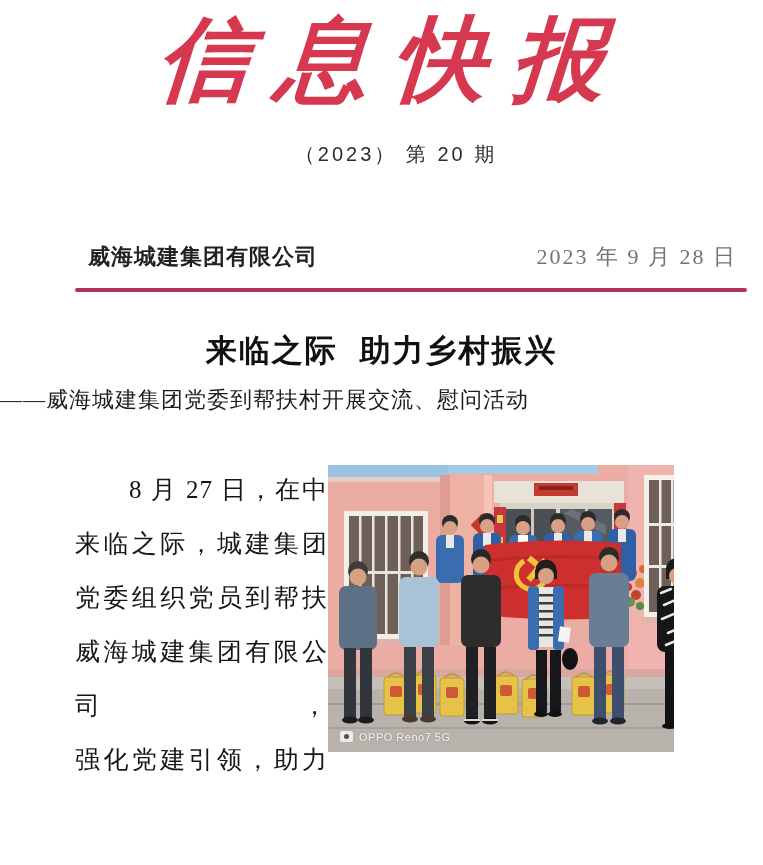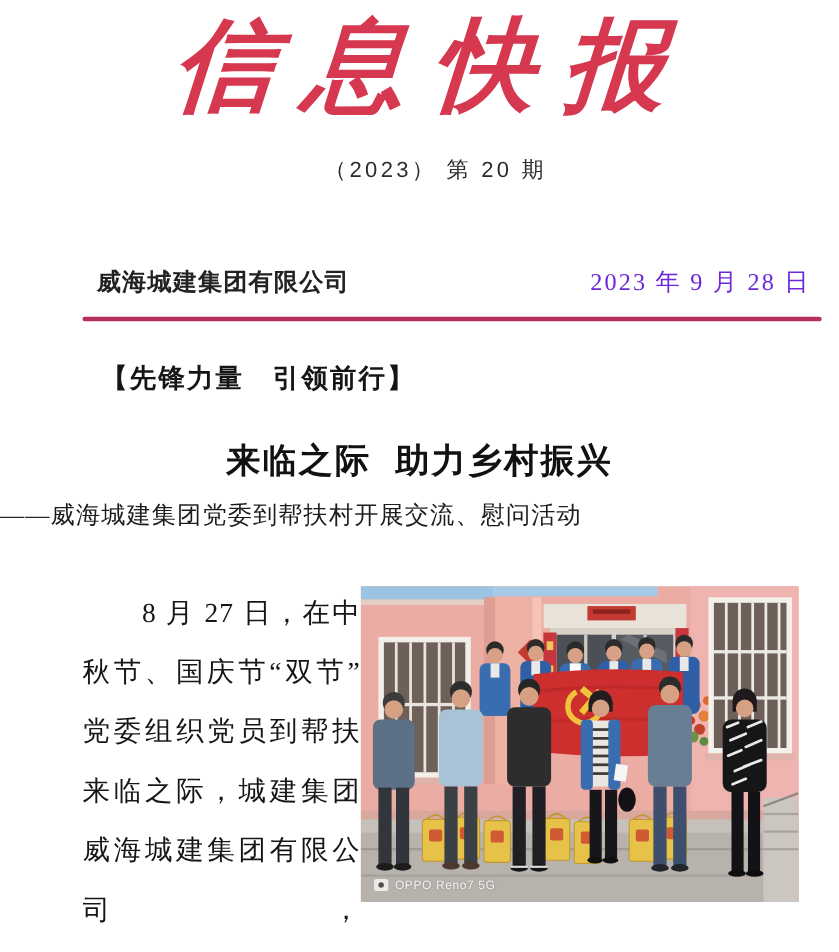--- a/index.html
+++ b/index.html
@@ -47,21 +47,21 @@
   .org-name {
     font-family: "Liberation Sans", "DejaVu Sans", sans-serif;
     font-weight: bold;
     font-size: 22px;
     letter-spacing: 1px;
     color: #222;
   }
   .pub-date {
     font-size: 22px;
     letter-spacing: 2px;
-    color: #6d28d9;
+    color: #737373;
   }
 
   .red-rule {
     margin: 16px 16px 0 75px;
     width: 672px;
     height: 4px;
     background: #b1315a;
     border: none;
     border-radius: 2px;
   }
@@ -104,21 +104,21 @@
     letter-spacing: 1px;
     color: #161616;
     text-align: justify;
     text-align-last: justify;
   }
   .body-line:first-child { text-indent: 54px; }
 
   .photo {
     position: relative;
     flex: none;
-    width: 398px;
+    width: 346px;
     height: 287px;
     margin-top: 2px;
     background: #ebaca4;
     overflow: hidden;
   }
   .photo svg { display: block; }
   .watermark {
     position: absolute;
     left: 12px;
     bottom: 9px;
@@ -156,32 +156,30 @@
     <div class="issue-line">（2023） 第 20 期</div>
   </header>
 
   <div class="meta-row">
     <span class="org-name">威海城建集团有限公司</span>
     <span class="pub-date">2023 年 9 月 28 日</span>
   </div>
 
   <div class="red-rule"></div>
 
-  <div class="section-header">【先锋力量　引领前行】</div>
 
   <h2 class="article-title">来临之际 助力乡村振兴</h2>
   <div class="article-subtitle">——威海城建集团党委到帮扶村开展交流、慰问活动</div>
 
   <div class="content">
 
     <div class="body-col">
         <div class="body-line">8 月 27 日，在中</div>
-        <div class="body-line">秋节、国庆节“双节”</div>
+        <div class="body-line">来临之际，城建集团</div>
         <div class="body-line">党委组织党员到帮扶</div>
-        <div class="body-line">来临之际，城建集团</div>
         <div class="body-line">威海城建集团有限公司，</div>
         <div class="body-line">强化党建引领，助力</div>
       </div>
 
     <div class="photo" role="img" aria-label="城建集团党员（后排着蓝色马甲）与帮扶村干部在粉色村委楼前合影，中间展开党旗，身后摆放黄色慰问品">
       <svg width="398" height="287" viewBox="0 0 398 287" xmlns="http://www.w3.org/2000/svg">
 
         <g>
           <rect width="398" height="287" fill="#ebaca4"></rect>
           <rect x="300" width="98" height="287" fill="#efb3b0"></rect>

